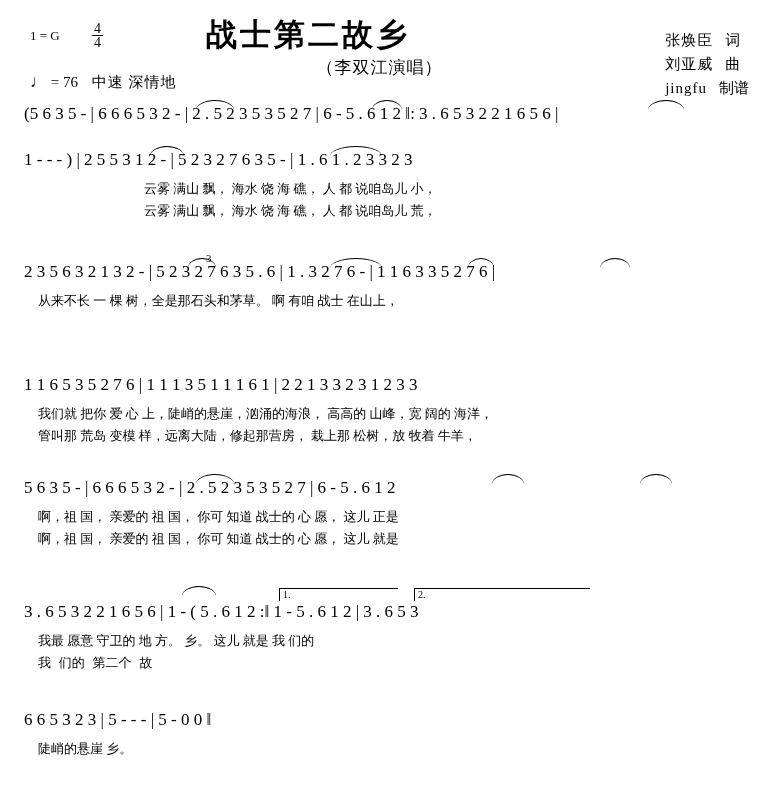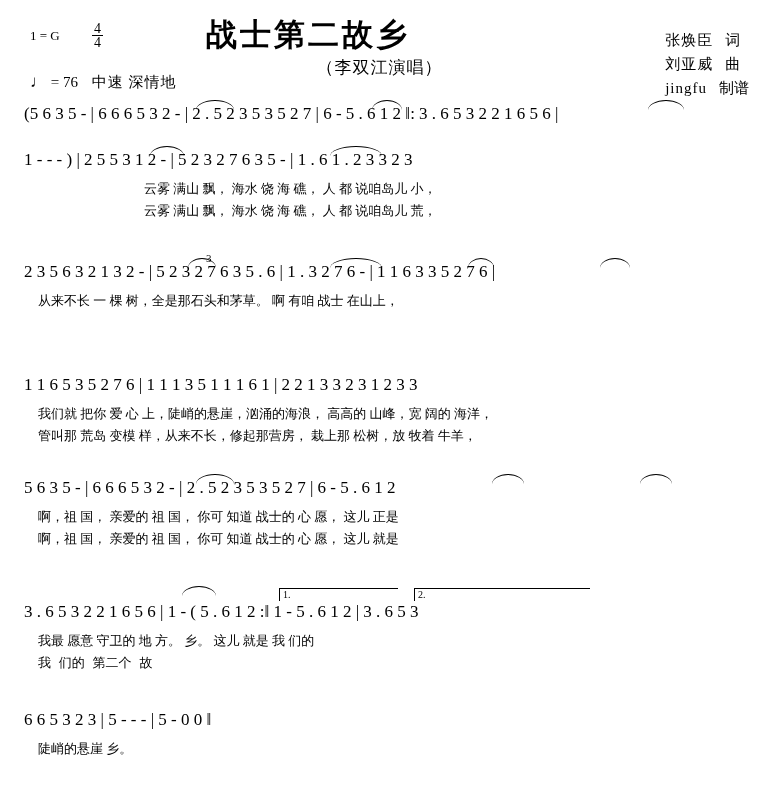--- a/index.html
+++ b/index.html
@@ -165,21 +165,21 @@
   </div>
 
   <div class="sys" style="top:262px;">
     <div class="notes">2 3 5 6 3 2 1 3 2 - | 5 2 3 2 7 6 3 5 . 6 | 1 . 3 2 7 6 - | 1 1 6 3 3 5 2 7 6 |</div>
     <div class="lyr" style="padding-left:14px;">从来不长 一 棵 树，全是那石头和茅草。  啊          有咱 战士 在山上，</div>
   </div>
 
   <div class="sys" style="top:368px;margin-top:7px;">
     <div class="notes">1 1 6 5 3 5 2 7 6 | 1 1 1 3 5 1 1 1 6 1 | 2 2 1 3 3 2 3 1 2 3 3</div>
     <div class="lyr" style="padding-left:14px;">我们就 把你 爱 心 上，陡峭的悬崖，汹涌的海浪， 高高的 山峰，宽 阔的  海洋，</div>
-    <div class="lyr" style="padding-left:14px;">管叫那 荒岛 变模 样，从来不长，修起那营房， 栽上那 松树，放 牧着  牛羊，</div>
+    <div class="lyr" style="padding-left:14px;">管叫那 荒岛 变模 样，远离大陆，修起那营房， 栽上那 松树，放 牧着  牛羊，</div>
   </div>
 
   <div class="sys" style="top:478px;">
     <div class="notes">5 6 3 5 - | 6 6 6 5 3 2 - | 2 . 5 2 3 5 3 5 2 7 | 6 - 5 . 6 1 2</div>
     <div class="lyr" style="padding-left:14px;">啊，祖   国， 亲爱的 祖   国，   你可 知道 战士的 心   愿，  这儿 正是</div>
     <div class="lyr" style="padding-left:14px;">啊，祖   国， 亲爱的 祖   国，   你可 知道 战士的 心   愿，  这儿 就是</div>
   </div>
 
   <div class="sys" style="top:590px;">
     <div class="volta" style="left:255px; top:-2px; width:118px;">

